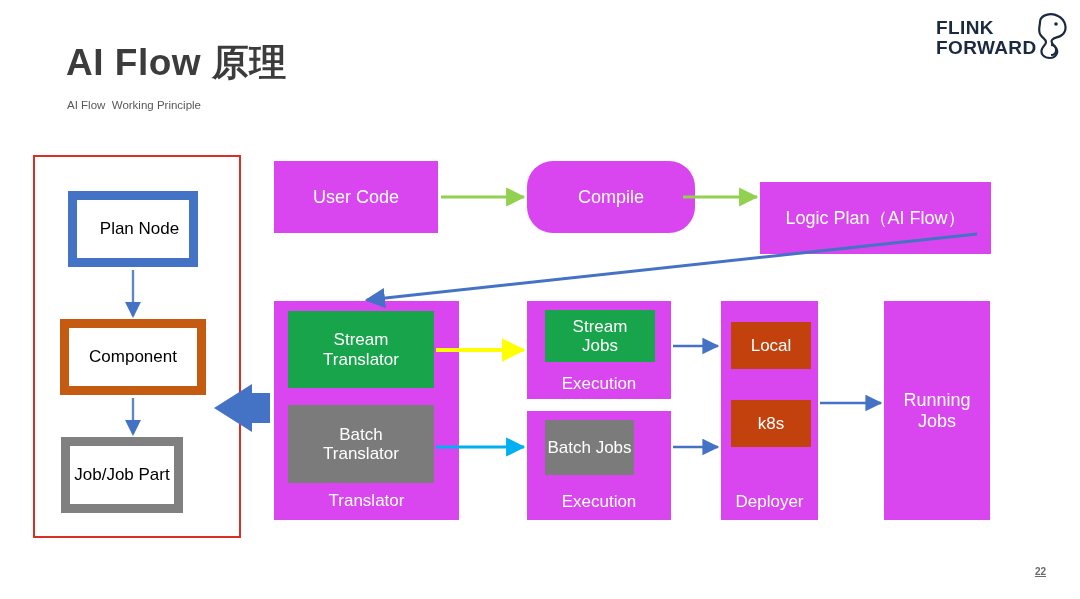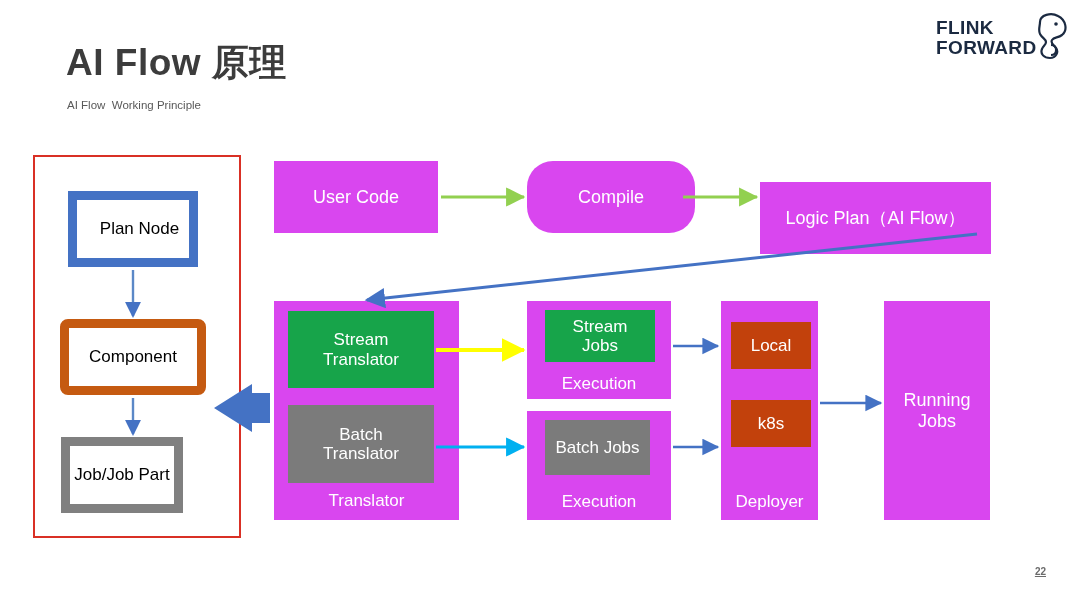--- a/index.html
+++ b/index.html
@@ -83,21 +83,21 @@
 </div>
 
 <div id="page-number">22</div>
 
 <div id="red-frame"></div>
 
 <div class="box framed b-blue" style="left:68px; top:191px; width:130px; height:76px;">
   <span class="box-label" style="font-size:17px;">Plan Node</span>
 </div>
 
-<div class="box framed b-orange" style="left:60px; top:319px; width:146px; height:76px;border-radius:8px;">
+<div class="box framed b-orange" style="left:60px; top:319px; width:146px; height:76px;">
   <span class="box-label" style="font-size:17px;">Component</span>
 </div>
 
 <div class="box framed b-gray" style="left:61px; top:437px; width:122px; height:76px;">
   <span class="box-label" style="font-size:17px;">Job/Job Part</span>
 </div>
 
 <div class="box fill-blue" style="left:274px; top:161px; width:164px; height:72px;">
   <span class="box-label" style="font-size:18px;">User Code</span>
 </div>
@@ -126,21 +126,21 @@
   <div class="container-label" style="bottom:5px;">Execution</div>
 </div>
 <div class="box fill-green" style="left:545px; top:310px; width:110px; height:52px;">
   <span class="box-label" style="font-size:17px;">Stream
 Jobs</span>
 </div>
 
 <div class="box fill-blue" style="left:527px; top:411px; width:144px; height:109px; display:block;">
   <div class="container-label" style="bottom:8px;">Execution</div>
 </div>
-<div class="box fill-gray" style="left:545px; top:420px; width:105px; height:55px;align-items:center;">
+<div class="box fill-gray" style="left:545px; top:420px; width:89px; height:55px;align-items:center;">
   <span class="box-label" style="font-size:17px;">Batch Jobs</span>
 </div>
 
 <div class="box fill-blue" style="left:721px; top:301px; width:97px; height:219px; display:block;">
   <div class="container-label" style="bottom:8px;">Deployer</div>
 </div>
 <div class="box fill-orange" style="left:731px; top:322px; width:80px; height:47px;">
   <span class="box-label" style="font-size:17px;">Local</span>
 </div>
 <div class="box fill-orange" style="left:731px; top:400px; width:80px; height:47px;">

